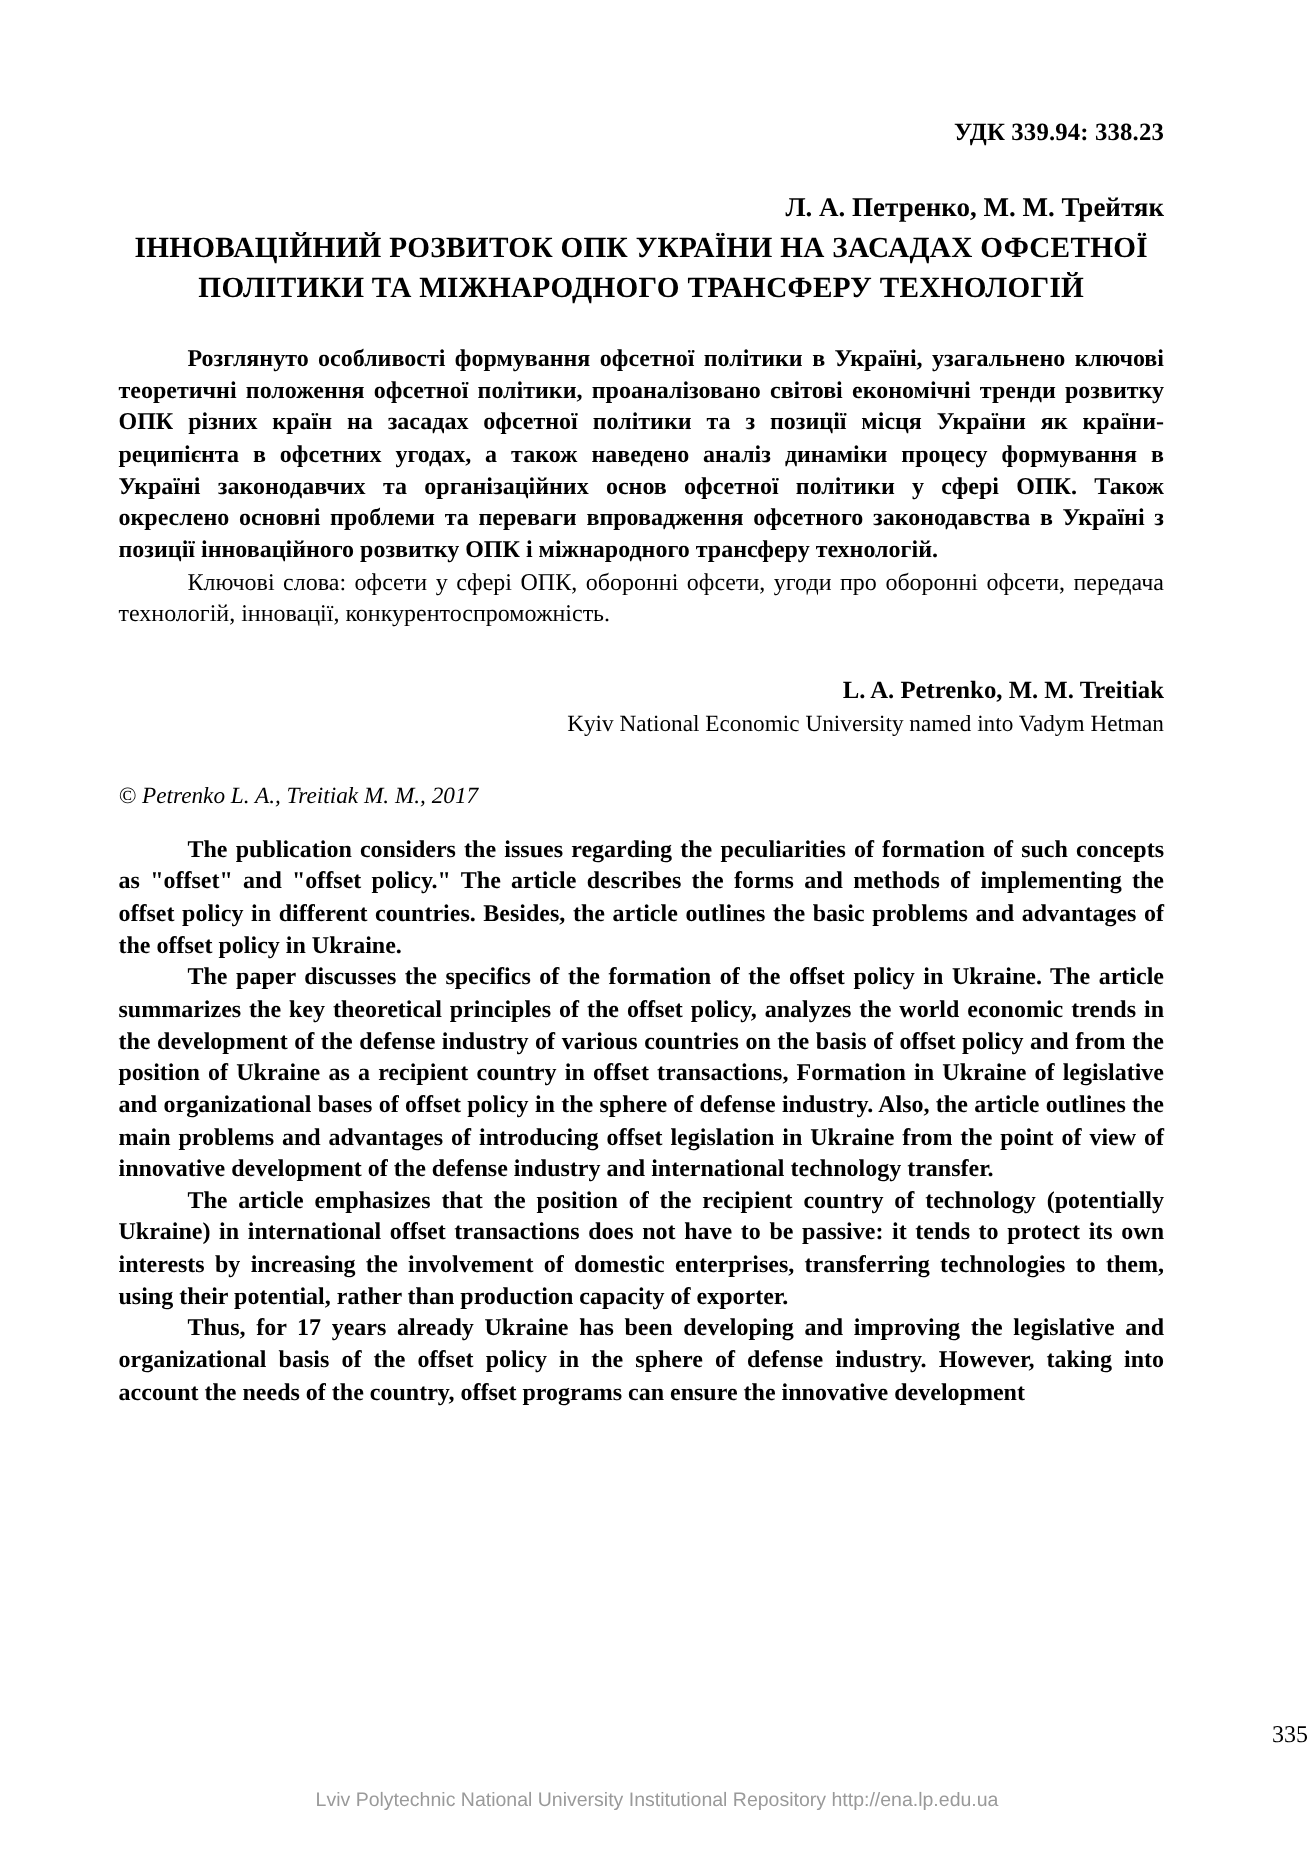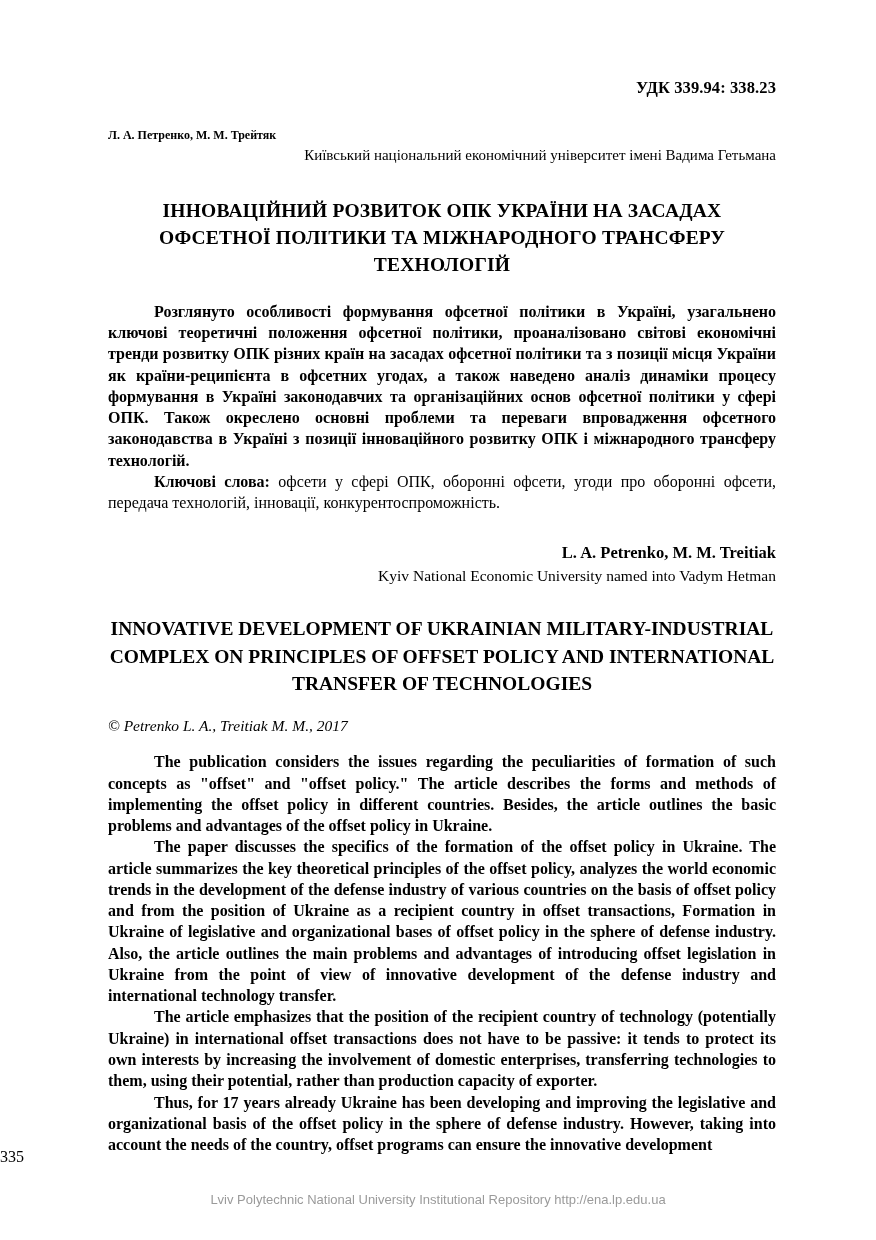--- a/index.html
+++ b/index.html
@@ -14,32 +14,33 @@
     color: #000000;
     position: relative;
     overflow: hidden;
   }
   .page {
     position: absolute;
     left: 0; top: 0;
     width: 876px;
     height: 1240px;
     box-sizing: border-box;
-    padding: 78px 100px 0 108px;
+    padding: 78px 100px 0 79px;
   }
   .udk {
     text-align: right;
     font-weight: bold;
     font-size: 16.5px;
     letter-spacing: 0.1px;
     margin: 0 0 30px 0;
   }
   .authors {
+    text-align: right;
     font-weight: bold;
-    font-size: 12px;
+    font-size: 18px;
     margin: 0 0 4px 0;
   }
   .affiliation {
     text-align: right;
     font-size: 15px;
     margin: 0 0 34px 0;
   }
   .title {
     text-align: center;
     font-weight: bold;
@@ -58,21 +59,21 @@
     margin: 0;
     text-align: justify;
     text-indent: 46px;
     font-size: 16px;
     line-height: 1.33;
   }
   p.bold-par {
     font-weight: bold;
   }
   .kw-lead {
-    font-weight: bold;
+    font-weight: normal;
   }
   .kw-par {
     font-weight: normal;
   }
   .en-block {
     margin-top: 30px;
   }
   .en-authors {
     text-align: right;
     font-weight: bold;
@@ -102,21 +103,21 @@
     text-indent: 46px;
     font-size: 16px;
     font-weight: bold;
     line-height: 1.33;
   }
   .page-number {
     position: absolute;
     left: 0;
     right: 4px;
     top: 1148px;
-    text-align: left;
+    text-align: right;
     font-size: 16px;
   }
   .footer-note {
     position: absolute;
     left: 0;
     right: 0;
     top: 1192px;
     text-align: center;
     font-family: "Liberation Sans", sans-serif;
     font-size: 13px;
@@ -124,34 +125,32 @@
   }
 </style>
 </head>
 <body>
 
 <div class="page">
 
   <div class="udk">УДК 339.94: 338.23</div>
 
   <div class="authors">Л. А. Петренко, М. М. Трейтяк</div>
-  <div class="affiliation">Київський національний економічний університет імені Вадима Гетьмана</div>
 
   <h1 class="title">ІННОВАЦІЙНИЙ РОЗВИТОК ОПК УКРАЇНИ НА ЗАСАДАХ ОФСЕТНОЇ ПОЛІТИКИ ТА МІЖНАРОДНОГО ТРАНСФЕРУ ТЕХНОЛОГІЙ</h1>
 
 
   <p class="body-par bold-par">Розглянуто особливості формування офсетної політики в Україні, узагальнено ключові теоретичні положення офсетної політики, проаналізовано світові економічні тренди розвитку ОПК різних країн на засадах офсетної політики та з позиції місця України як країни-реципієнта в офсетних угодах, а також наведено аналіз динаміки процесу формування в Україні законодавчих та організаційних основ офсетної політики у сфері ОПК. Також окреслено основні проблеми та переваги впровадження офсетного законодавства в Україні з позиції інноваційного розвитку ОПК і міжнародного трансферу технологій.</p>
 
   <p class="body-par"><span class="kw-lead">Ключові слова:</span><span class="kw-par"> офсети у сфері ОПК, оборонні офсети, угоди про оборонні офсети, передача технологій, інновації, конкурентоспроможність.</span></p>
 
   <div class="en-block">
     <div class="en-authors">L. A. Petrenko, M. M. Treitiak</div>
     <div class="en-affiliation">Kyiv National Economic University named into Vadym Hetman</div>
 
-    <h1 class="en-title">INNOVATIVE DEVELOPMENT OF UKRAINIAN MILITARY-INDUSTRIAL COMPLEX ON PRINCIPLES OF OFFSET POLICY AND INTERNATIONAL TRANSFER OF TECHNOLOGIES</h1>
 
     <div class="en-copyright">© Petrenko L. A., Treitiak M. M., 2017</div>
 
     <p class="en-par">The publication considers the issues regarding the peculiarities of formation of such concepts as "offset" and "offset policy." The article describes the forms and methods of implementing the offset policy in different countries.  Besides, the article outlines the basic problems and advantages of the offset policy in Ukraine.</p>
     <p class="en-par">The paper discusses the specifics of the formation of the offset policy in Ukraine. The article summarizes the key theoretical principles of the offset policy, analyzes the world economic trends in the development of the defense industry of various countries on the basis of offset policy and from the position of Ukraine as a recipient country in offset transactions, Formation in Ukraine of legislative and organizational bases of offset policy in the sphere of defense industry. Also, the article outlines the main problems and advantages of introducing offset legislation in Ukraine from the point of view of innovative development of the defense industry and international technology transfer.</p>
     <p class="en-par">The article emphasizes that the position of the recipient country of technology (potentially Ukraine) in international offset transactions does not have to be passive: it tends to protect its own interests by increasing the involvement of domestic enterprises, transferring technologies to them, using their potential, rather than production capacity of exporter.</p>
     <p class="en-par">Thus, for 17 years already Ukraine has been developing and improving the legislative and organizational basis of the offset policy in the sphere of defense industry. However, taking into account the needs of the country, offset programs can ensure the innovative development</p>
   </div>
 
 </div>

